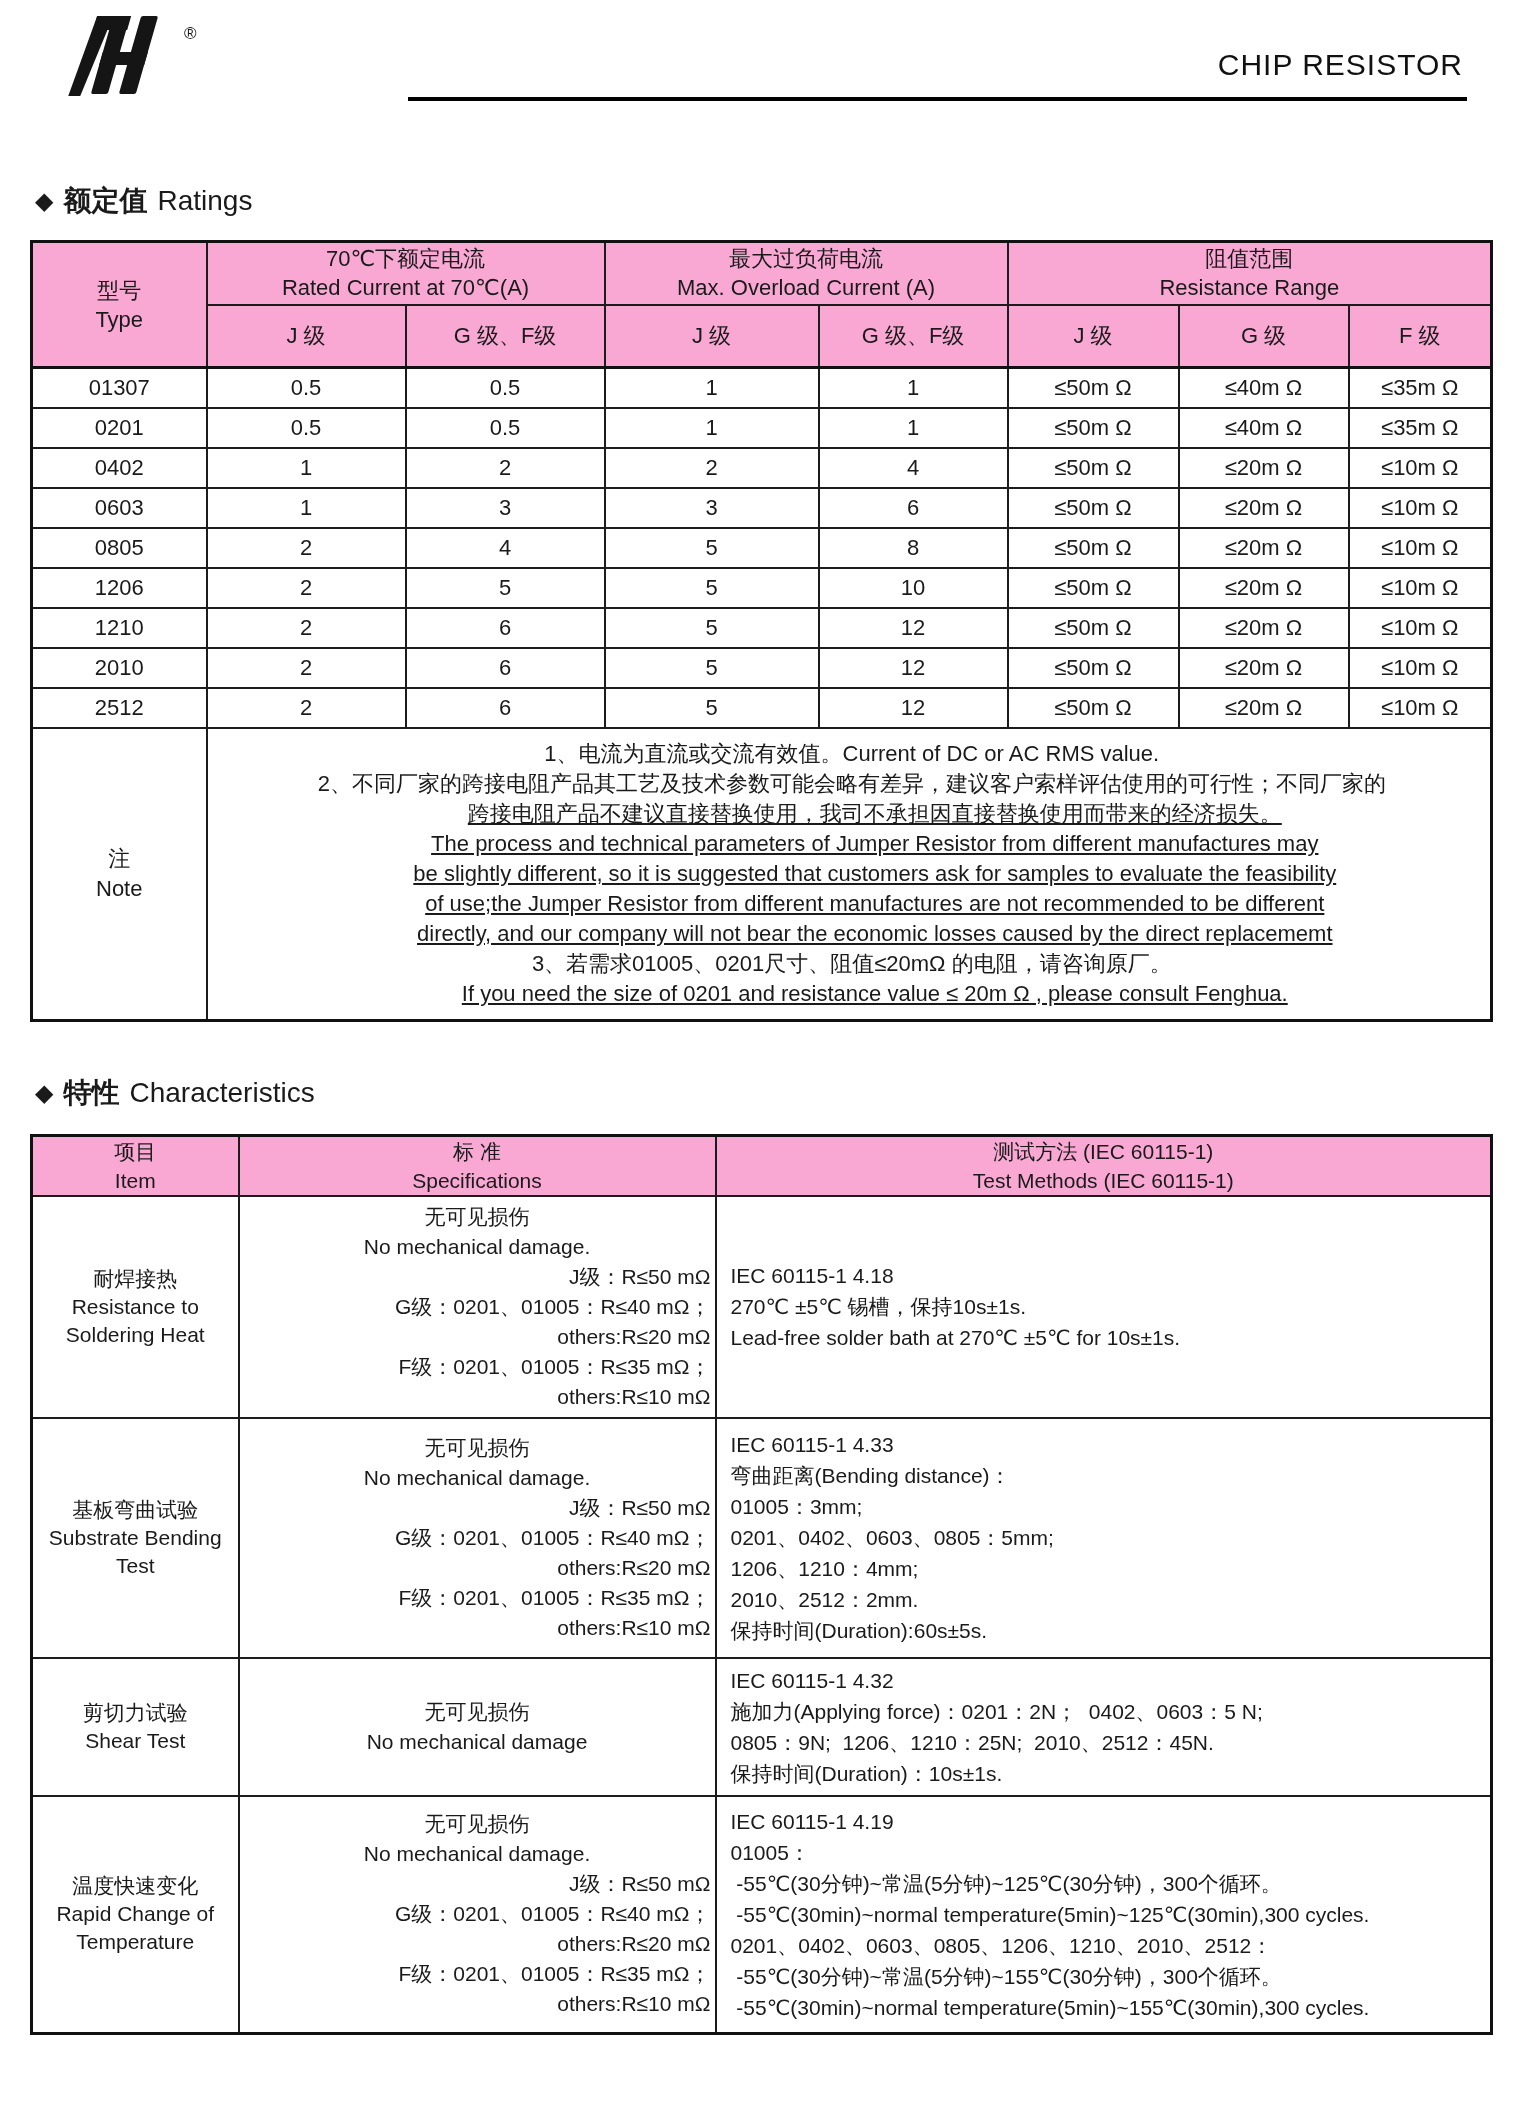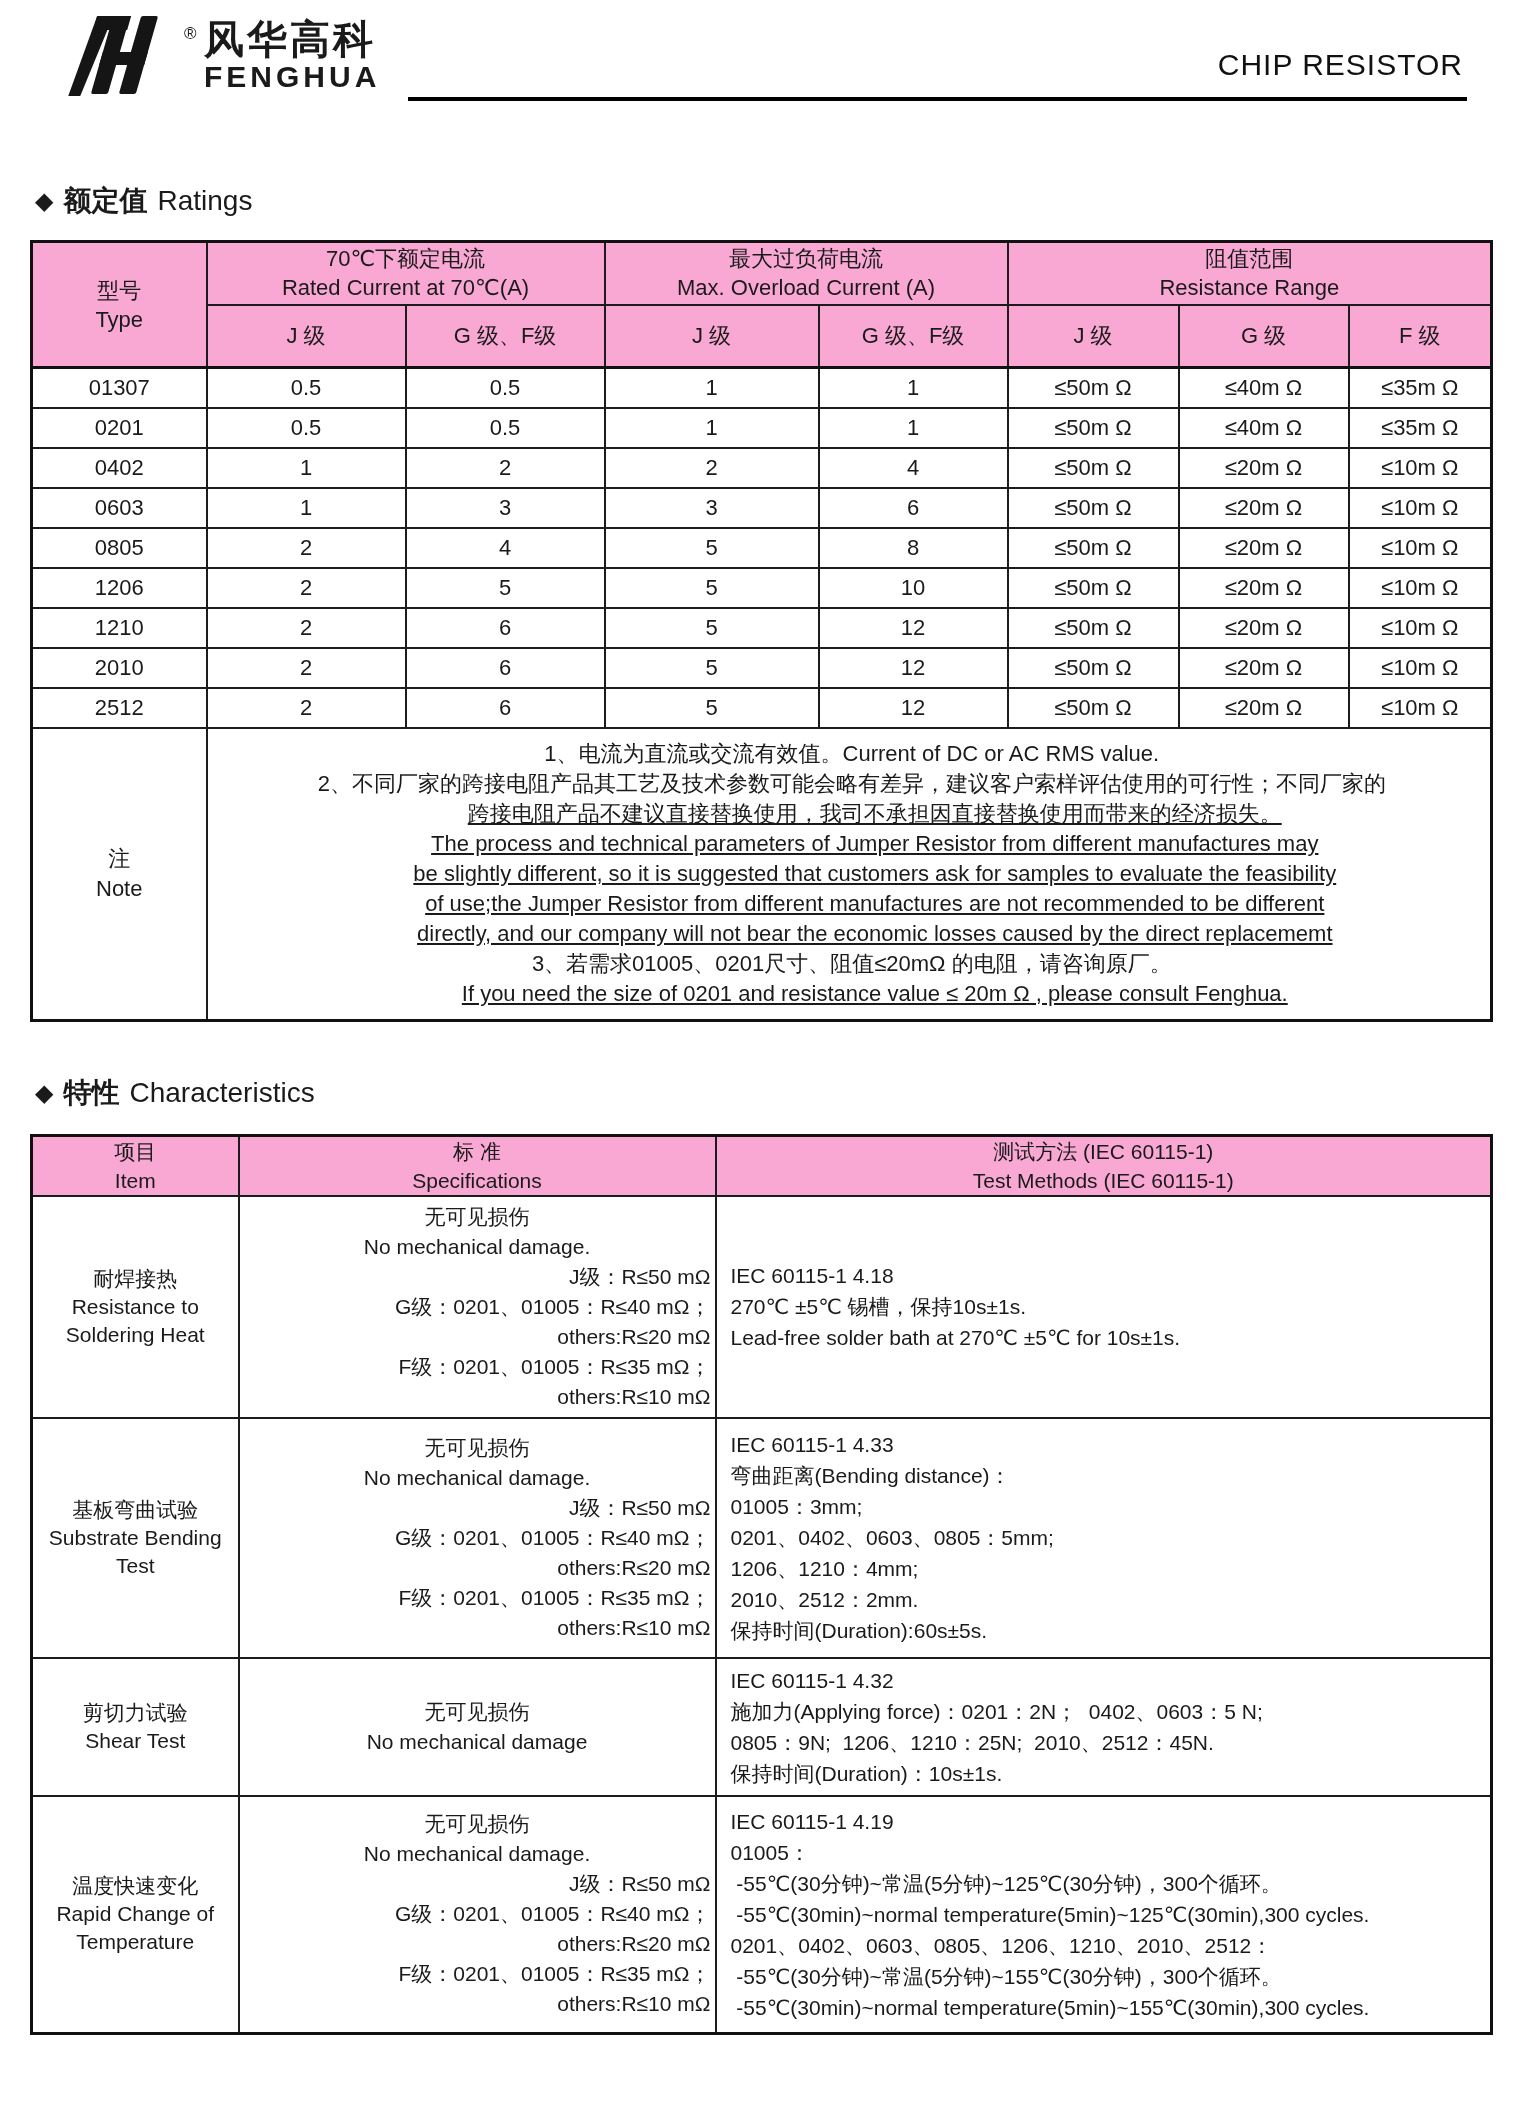--- a/index.html
+++ b/index.html
@@ -71,24 +71,20 @@
           <g fill="#151515" transform="skewX(-16)" transform-origin="64 41">
             <rect x="24" y="2" width="34" height="14"></rect>
             <rect x="40" y="2" width="17" height="78" rx="2"></rect>
             <rect x="68" y="2" width="17" height="78" rx="2"></rect>
             <rect x="40" y="38" width="45" height="13"></rect>
             <path d="M24 2 L40 2 L30 82 L18 82 Z"></path>
           </g>
         </svg>
         <span class="logo-reg">®</span>
       </div>
-      <div class="brand-text">
-        <div class="brand-cn">风华高科</div>
-        <div class="brand-en">FENGHUA</div>
-      </div>
     </div>
     <div class="page-title">CHIP RESISTOR</div>
     <div class="hd-rule"></div>
   </div>
 
   <div class="sec1">
     <h2 class="sec-title">
       <span class="diamond">◆</span>
       <span class="t-cn">额定值</span>
       <span class="t-en">Ratings</span>

